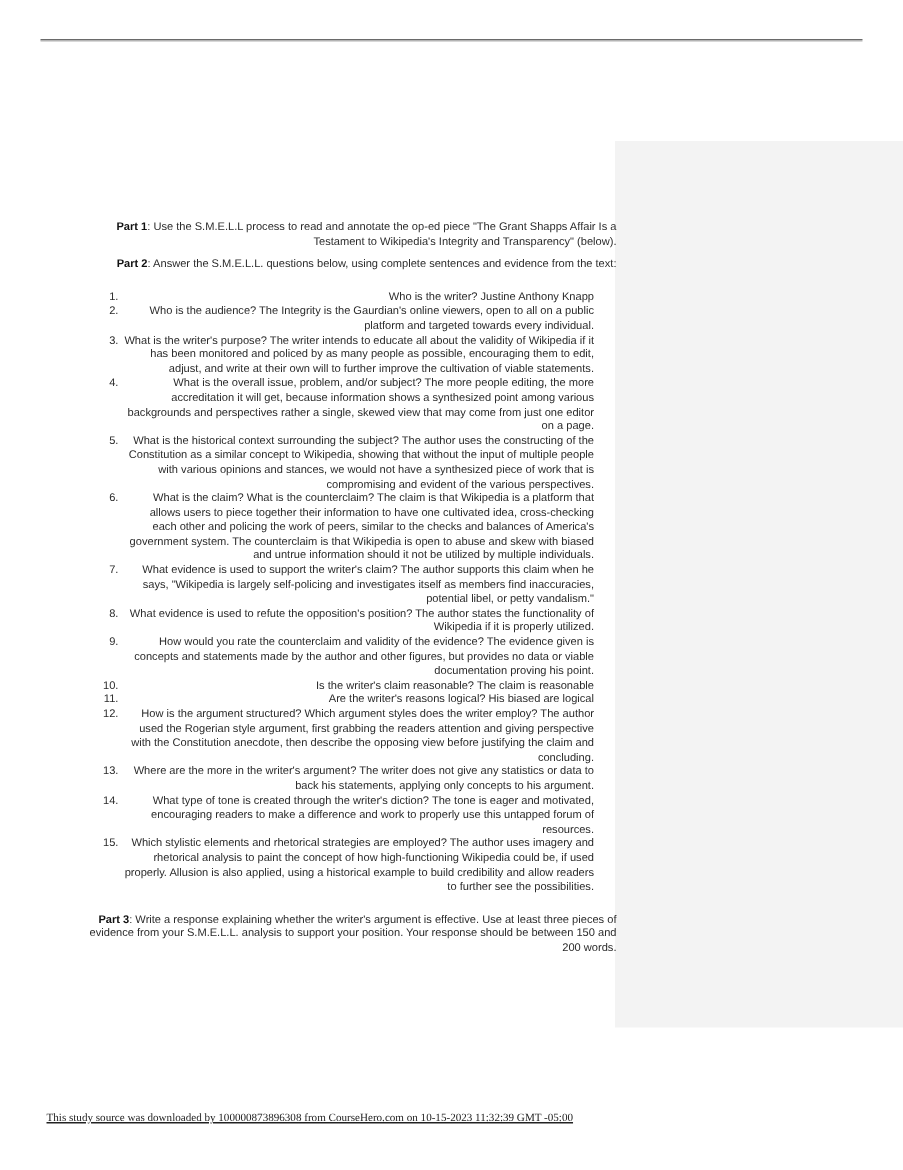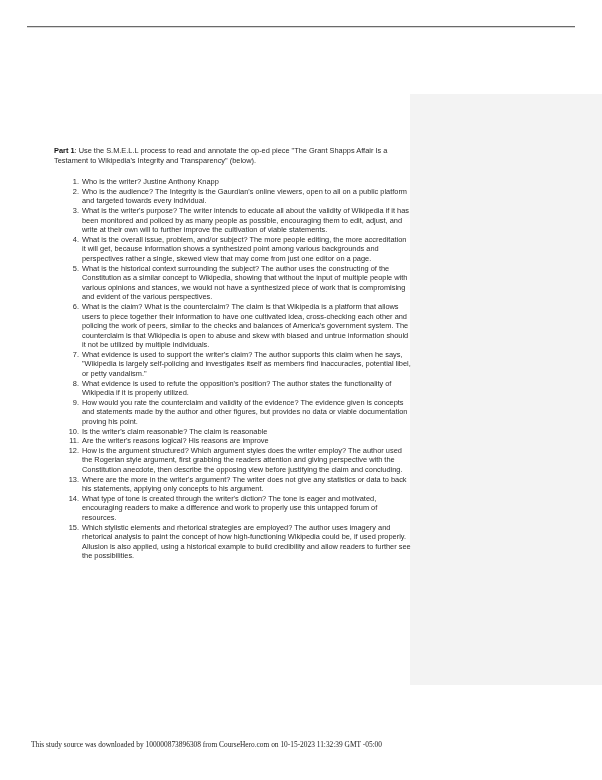--- a/index.html
+++ b/index.html
@@ -9,60 +9,62 @@
       border-top: 1.5px solid #6a6a6a;
       box-shadow: 0 1px 0 #d8d8d8;
     }
     .comment-panel {
       position: absolute; left: 410px; top: 94px; width: 192px; height: 591px;
       background: #f3f3f3;
     }
     .content {
       position: absolute; left: 54px; top: 146px; width: 357px;
       font-family: "Liberation Sans", sans-serif;
-      font-size: 7.4px; line-height: 9.6px; color: #2a2a2a;
+      font-size: 7.4px; line-height: 9.6px; color: #2a2a2a; text-align: right;
     }
     .content p { margin: 0 0 6px 0; }
     .content b { font-weight: bold; color: #111; }
-    .content ol { margin: 12px 0 0 0; padding: 0 0 0 27px; }
+    .content ol { margin: 12px 15px 0 0; padding: 0 0 0 27px; }
     .content ol li { padding-left: 1px; margin: 0; }
     .content ol li::marker { color: #2a2a2a; }
     .part3 { margin-top: 12px !important; }
     .footer {
       position: absolute; left: 31px;
       font-family: "Liberation Serif", serif;
       font-size: 7.4px; color: #222; white-space: nowrap;
     }
-    .footer-1 { top: 740px; }
+    .footer-1 { top: 740px; text-decoration: underline; }
     .footer-2 { top: 787px; }
   </style>
 </head>
 <body>
 
 <div class="top-rule"></div>
 
 <div class="comment-panel"></div>
 
 <div class="content">
   <p><b>Part 1</b><span>: Use the S.M.E.L.L process to read and annotate the op-ed piece "The Grant Shapps Affair Is a Testament to Wikipedia's Integrity and Transparency" (below).</span></p>
+  <p><b>Part 2</b><span>: Answer the S.M.E.L.L. questions below, using complete sentences and evidence from the text:</span></p>
 
   <ol>
     <li>Who is the writer? Justine Anthony Knapp</li>
     <li>Who is the audience? The Integrity is the Gaurdian's online viewers, open to all on a public platform and targeted towards every individual.</li>
     <li>What is the writer's purpose? The writer intends to educate all about the validity of Wikipedia if it has been monitored and policed by as many people as possible, encouraging them to edit, adjust, and write at their own will to further improve the cultivation of viable statements.</li>
     <li>What is the overall issue, problem, and/or subject? The more people editing, the more accreditation it will get, because information shows a synthesized point among various backgrounds and perspectives rather a single, skewed view that may come from just one editor on a page.</li>
     <li>What is the historical context surrounding the subject? The author uses the constructing of the Constitution as a similar concept to Wikipedia, showing that without the input of multiple people with various opinions and stances, we would not have a synthesized piece of work that is compromising and evident of the various perspectives.</li>
     <li>What is the claim? What is the counterclaim? The claim is that Wikipedia is a platform that allows users to piece together their information to have one cultivated idea, cross-checking each other and policing the work of peers, similar to the checks and balances of America's government system. The counterclaim is that Wikipedia is open to abuse and skew with biased and untrue information should it not be utilized by multiple individuals.</li>
     <li>What evidence is used to support the writer's claim? The author supports this claim when he says, "Wikipedia is largely self-policing and investigates itself as members find inaccuracies, potential libel, or petty vandalism."</li>
     <li>What evidence is used to refute the opposition's position? The author states the functionality of Wikipedia if it is properly utilized.</li>
     <li>How would you rate the counterclaim and validity of the evidence? The evidence given is concepts and statements made by the author and other figures, but provides no data or viable documentation proving his point.</li>
     <li>Is the writer's claim reasonable? The claim is reasonable</li>
-    <li>Are the writer's reasons logical? His reasons are improve</li>
+    <li>Are the writer's reasons logical? His biased are logical</li>
     <li>How is the argument structured? Which argument styles does the writer employ? The author used the Rogerian style argument, first grabbing the readers attention and giving perspective with the Constitution anecdote, then describe the opposing view before justifying the claim and concluding.</li>
     <li>Where are the more in the writer's argument? The writer does not give any statistics or data to back his statements, applying only concepts to his argument.</li>
     <li>What type of tone is created through the writer's diction? The tone is eager and motivated, encouraging readers to make a difference and work to properly use this untapped forum of resources.</li>
     <li>Which stylistic elements and rhetorical strategies are employed? The author uses imagery and rhetorical analysis to paint the concept of how high-functioning Wikipedia could be, if used properly. Allusion is also applied, using a historical example to build credibility and allow readers to further see the possibilities.</li>
   </ol>
 
+  <p class="part3"><b>Part 3</b><span>: Write a response explaining whether the writer's argument is effective. Use at least three pieces of evidence from your S.M.E.L.L. analysis to support your position. Your response should be between 150 and 200 words.</span></p>
 </div>
 
 <div class="footer footer-1">This study source was downloaded by 100000873896308 from CourseHero.com on 10-15-2023 11:32:39 GMT -05:00</div>
 <div class="footer footer-2">https://www.coursehero.com/file/35492910/0202-Introduction-to-Argumentationpdf/</div>
 
 </body></html>

